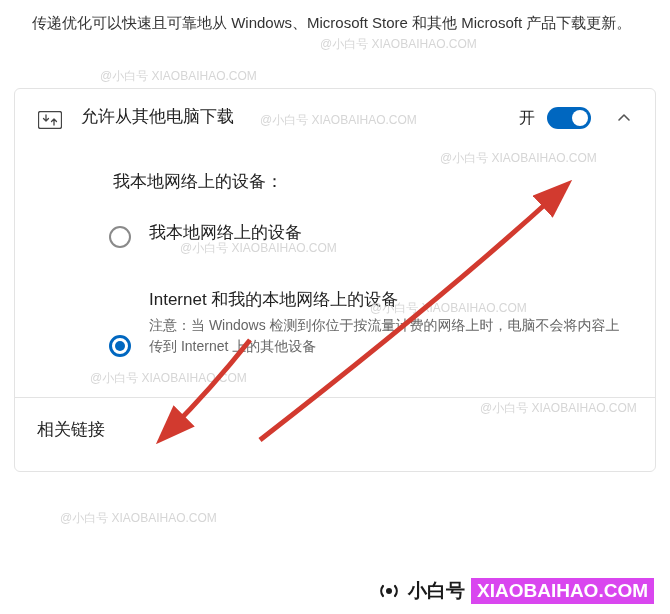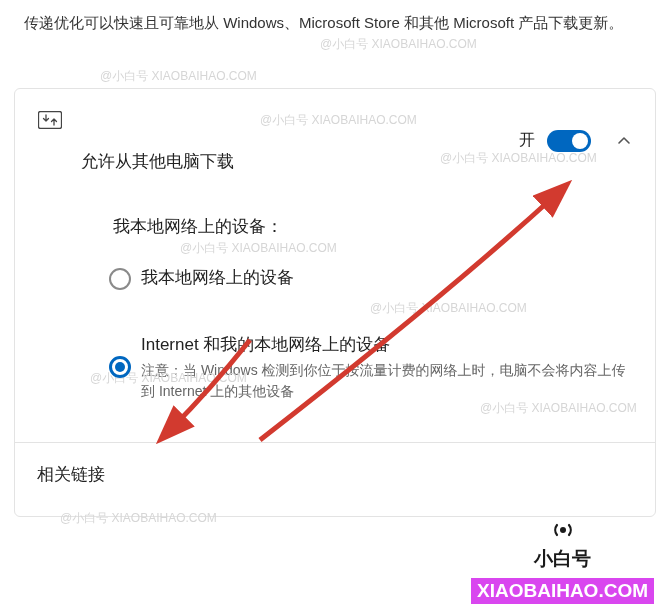--- a/index.html
+++ b/index.html
@@ -5,21 +5,21 @@
     * { margin: 0; padding: 0; box-sizing: border-box; }
     body {
       font-family: "Microsoft YaHei", "Segoe UI", sans-serif;
       background: #ffffff;
       width: 670px;
       height: 614px;
       position: relative;
       overflow: hidden;
     }
     .header-desc {
-      padding: 12px 18px 8px 24px;
+      padding: 12px 18px 8px 32px;
       font-size: 15px;
       color: #333;
       line-height: 1.5;
     }
     .card {
       margin: 45px 14px 0 14px;
       border: 1px solid #e3e3e3;
       border-radius: 6px;
       background: #fff;
       padding-bottom: 10px;
@@ -34,21 +34,21 @@
       width: 26px;
       height: 20px;
       flex-shrink: 0;
       display: flex;
       align-items: center;
       justify-content: center;
       margin-top: 2px;
       align-self: flex-start;
       padding-top: 6px;
     }
-    .setting-text { flex: 1; margin-top: 45px; }
+    .setting-text { flex: 1; }
     .setting-title {
       font-size: 17px;
       color: #222;
       margin-bottom: 4px;
     }
     .setting-subtitle {
       font-size: 14px;
       color: #666;
       line-height: 1.4;
     }
@@ -87,22 +87,22 @@
     .radio-section {
       padding: 24px 22px 8px 98px;
     }
     .radio-heading {
       font-size: 17px;
       color: #222;
       margin-bottom: 28px;
     }
     .radio-row {
       display: flex;
-      align-items: center;
-      gap: 10px;
+      align-items: flex-end;
+      gap: 18px;
       margin-bottom: 40px;
     }
     .radio-row:last-child { margin-bottom: 24px; }
     .radio {
       width: 22px;
       height: 22px;
       border-radius: 50%;
       border: 2px solid #8a8a8a;
       flex-shrink: 0;
       position: relative;
@@ -160,21 +160,20 @@
       right: 12px;
       bottom: 8px;
       display: flex;
       align-items: center;
       gap: 6px;
       font-weight: 700;
       font-size: 19px;
       color: #1a1a1a;
       background: rgba(255,255,255,0.55);
       padding: 2px 4px;
-      flex-direction: column;
     }
     .watermark-footer .brand-box {
       background: #d946ef;
       color: #fff;
       padding: 2px 6px;
     }
     .wm {
       position: absolute;
       font-size: 12px;
       color: #d6d6d6;

